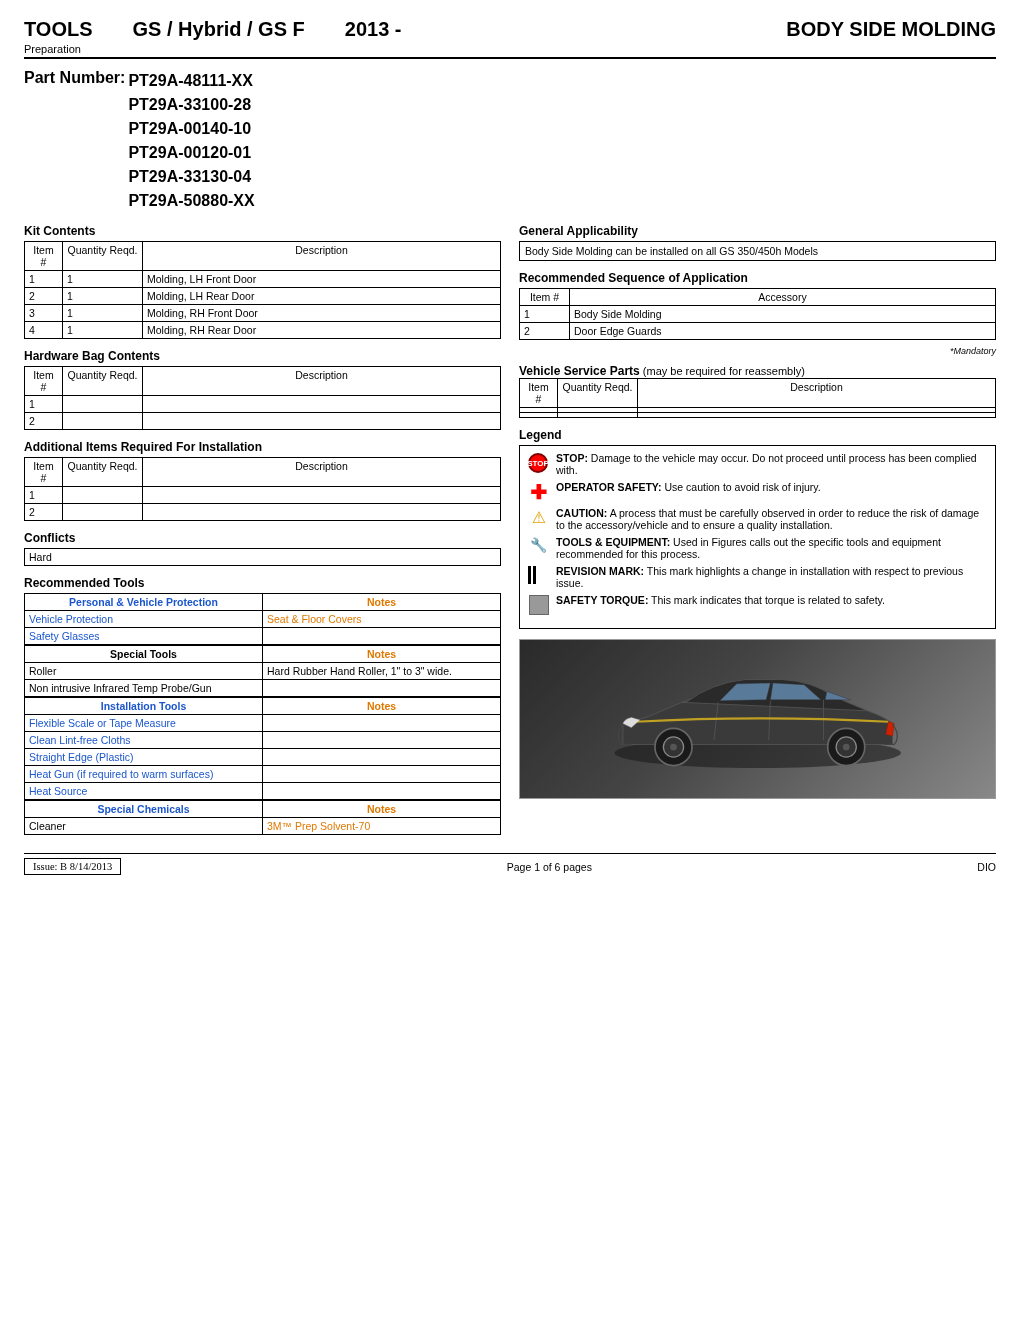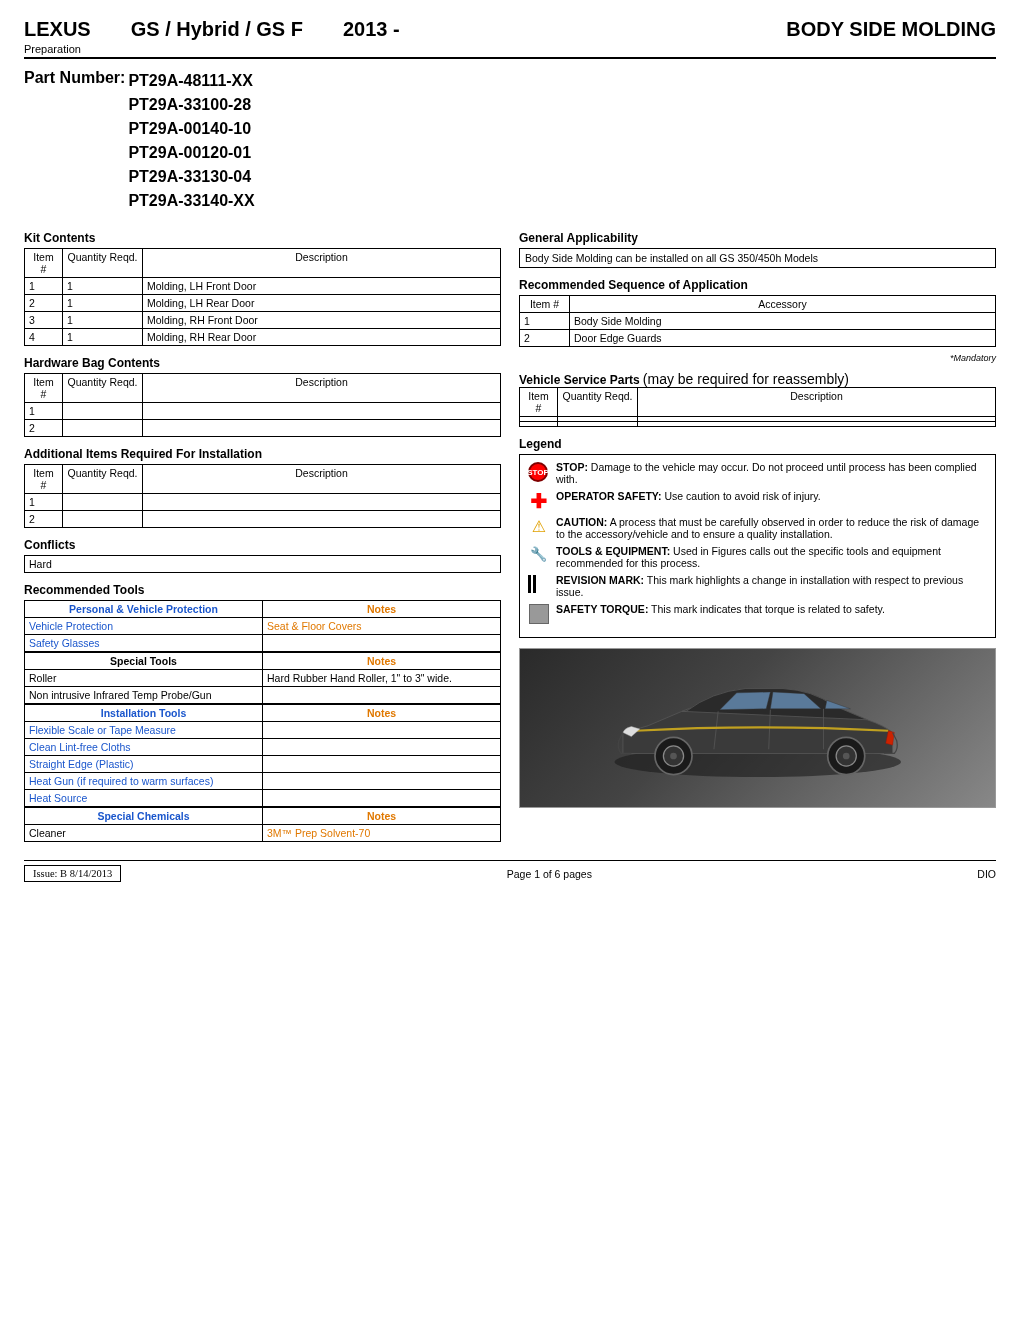--- a/index.html
+++ b/index.html
@@ -39,21 +39,21 @@
       font-size: 11px;
       color: #000;
       margin-bottom: 2px;
     }
     .header-divider {
       border: none;
       border-top: 2px solid #000;
       margin-bottom: 10px;
     }
     .part-numbers {
-      margin-bottom: 8px;
+      margin-bottom: 1px;
     }
     .part-numbers .pn-label {
       font-size: 16px;
       font-weight: bold;
       display: inline;
     }
     .part-numbers .pn-values {
       font-size: 16px;
       font-weight: bold;
       display: inline-block;
@@ -203,32 +203,32 @@
     }
     .footer-code {
       font-size: 10.5px;
     }
   </style>
 </head>
 <body>
 
 <div>
   <div class="header-top">
-    <span class="header-lexus">LEXUS</span>
+    <span class="header-lexus">TOOLS</span>
     <span class="header-model">GS / Hybrid / GS F</span>
     <span class="header-year">2013 -</span>
     <span class="header-title">BODY SIDE MOLDING</span>
   </div>
   <div class="header-sub">Preparation</div>
   <hr class="header-divider">
 </div>
 
 <div class="part-numbers">
   <span class="pn-label">Part Number:</span>
-  <span class="pn-values" id="pn-values-container"><div>PT29A-48111-XX</div><div>PT29A-33100-28</div><div>PT29A-00140-10</div><div>PT29A-00120-01</div><div>PT29A-33130-04</div><div>PT29A-33140-XX</div></span>
+  <span class="pn-values" id="pn-values-container"><div>PT29A-48111-XX</div><div>PT29A-33100-28</div><div>PT29A-00140-10</div><div>PT29A-00120-01</div><div>PT29A-33130-04</div><div>PT29A-50880-XX</div></span>
 </div>
 
 <div class="two-col">
 
   <div class="left-col">
 
     <div class="section-title">Kit Contents</div>
     <table id="kit-contents-table">
         <thead>
           <tr>
@@ -417,21 +417,21 @@
           <tr>
             <td>2</td>
             <td>Door Edge Guards</td>
           </tr>
         </tbody>
       </table>
     <div class="mandatory-note">*Mandatory</div>
 
     <div style="margin-top:8px;">
       <span class="section-title" style="display:inline;text-align:right;">Vehicle Service Parts</span>
-      <span style="font-size:14px;">(may be required for reassembly)</span>
+      <span style="font-size:11px;">(may be required for reassembly)</span>
     </div>
     <table id="vehicle-service-parts-table">
         <thead>
           <tr>
             <th style="width: 38px;">Item #</th>
             <th style="width: 80px;">Quantity Reqd.</th>
             <th>Description</th>
           </tr>
         </thead>
         <tbody>

